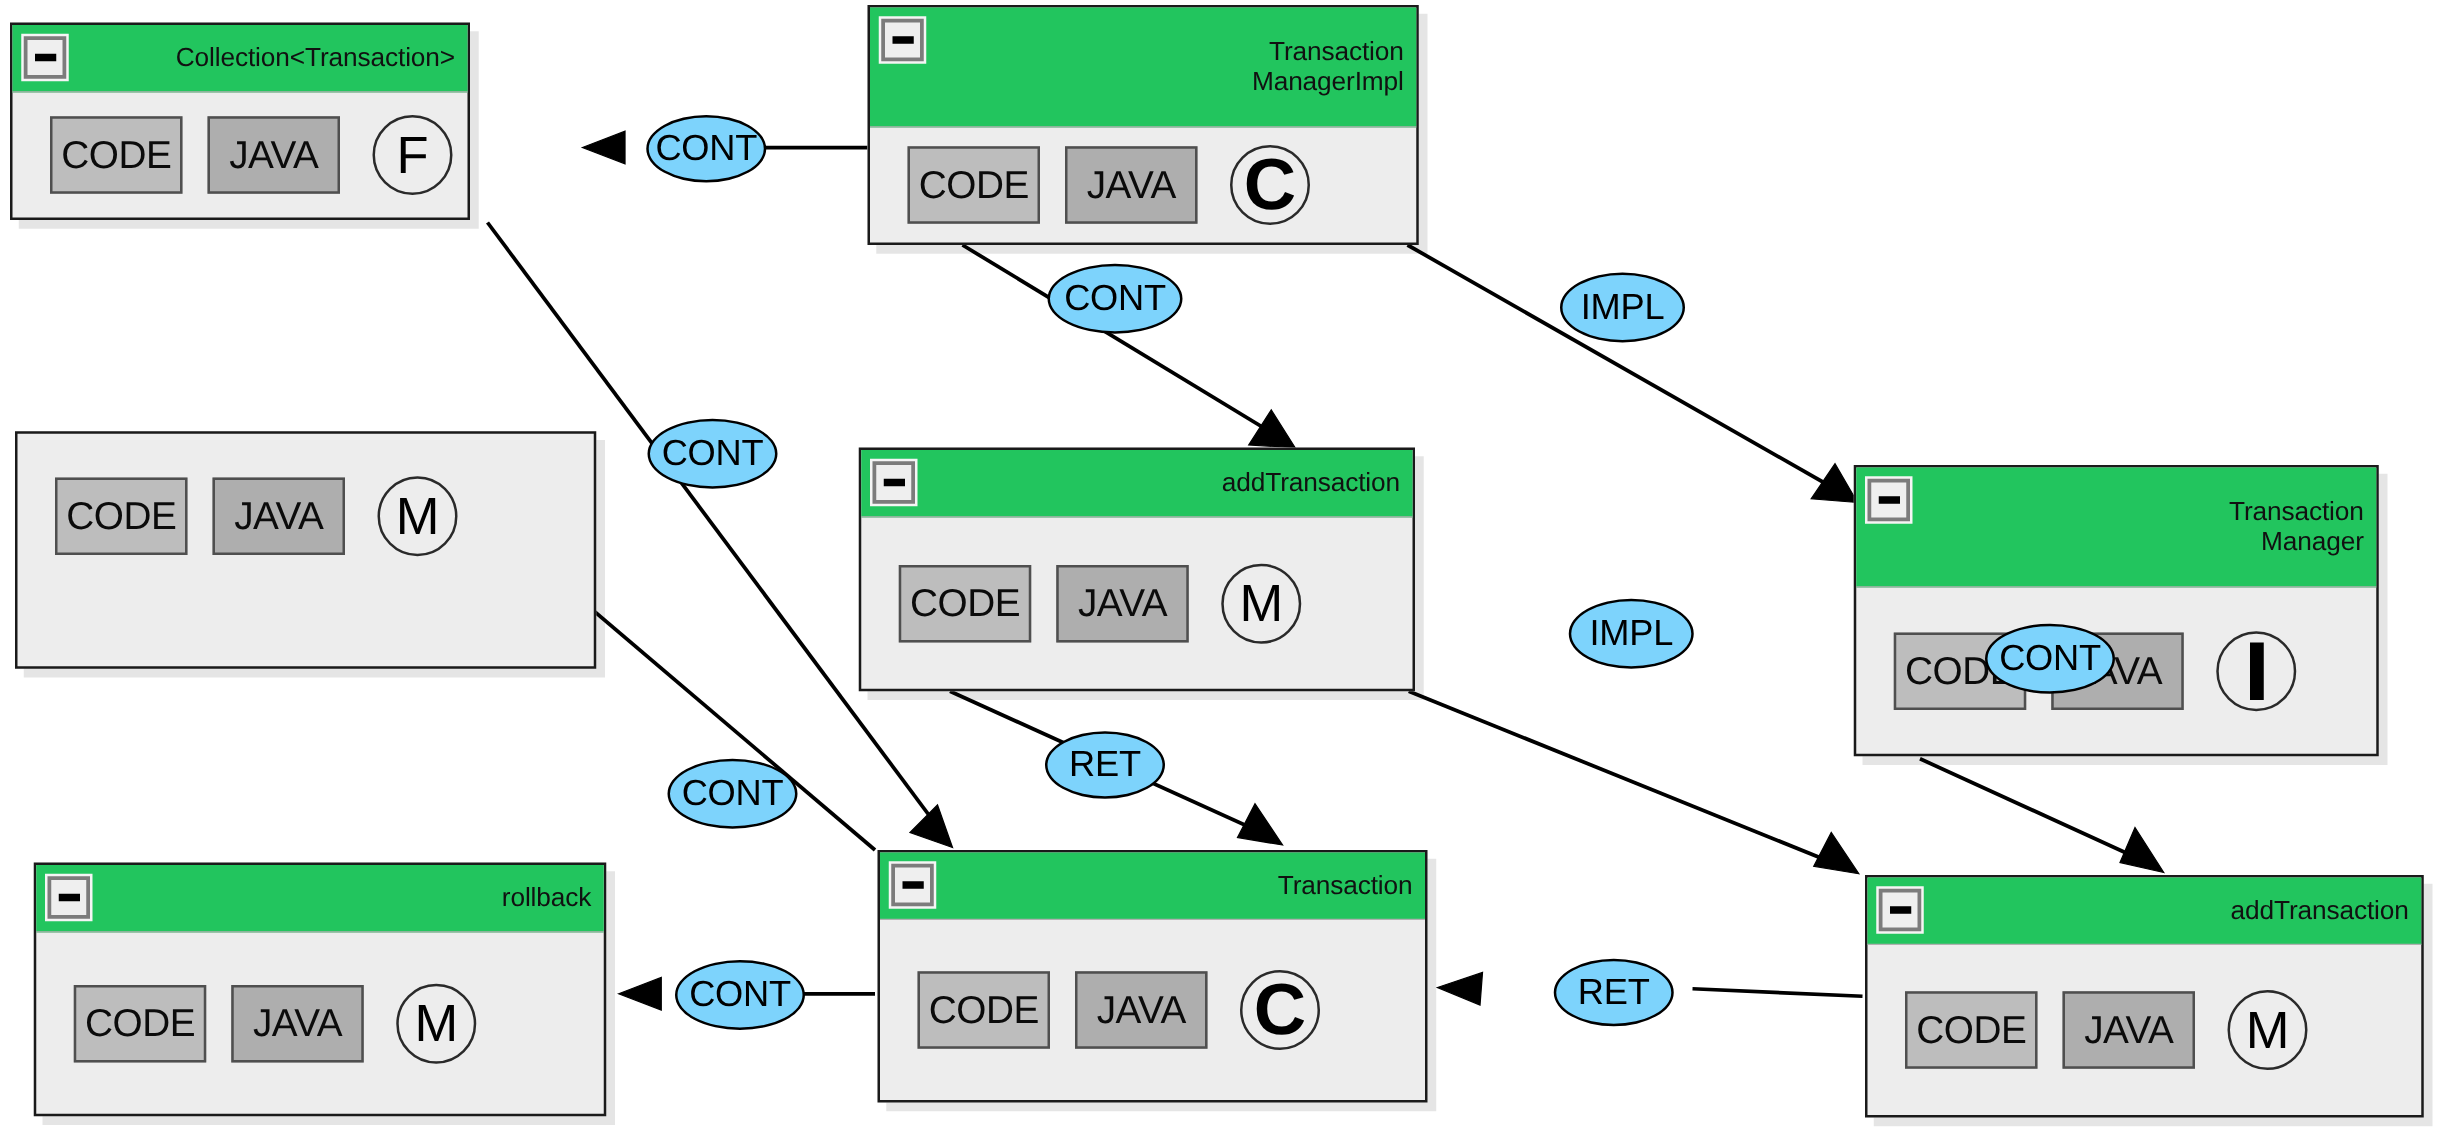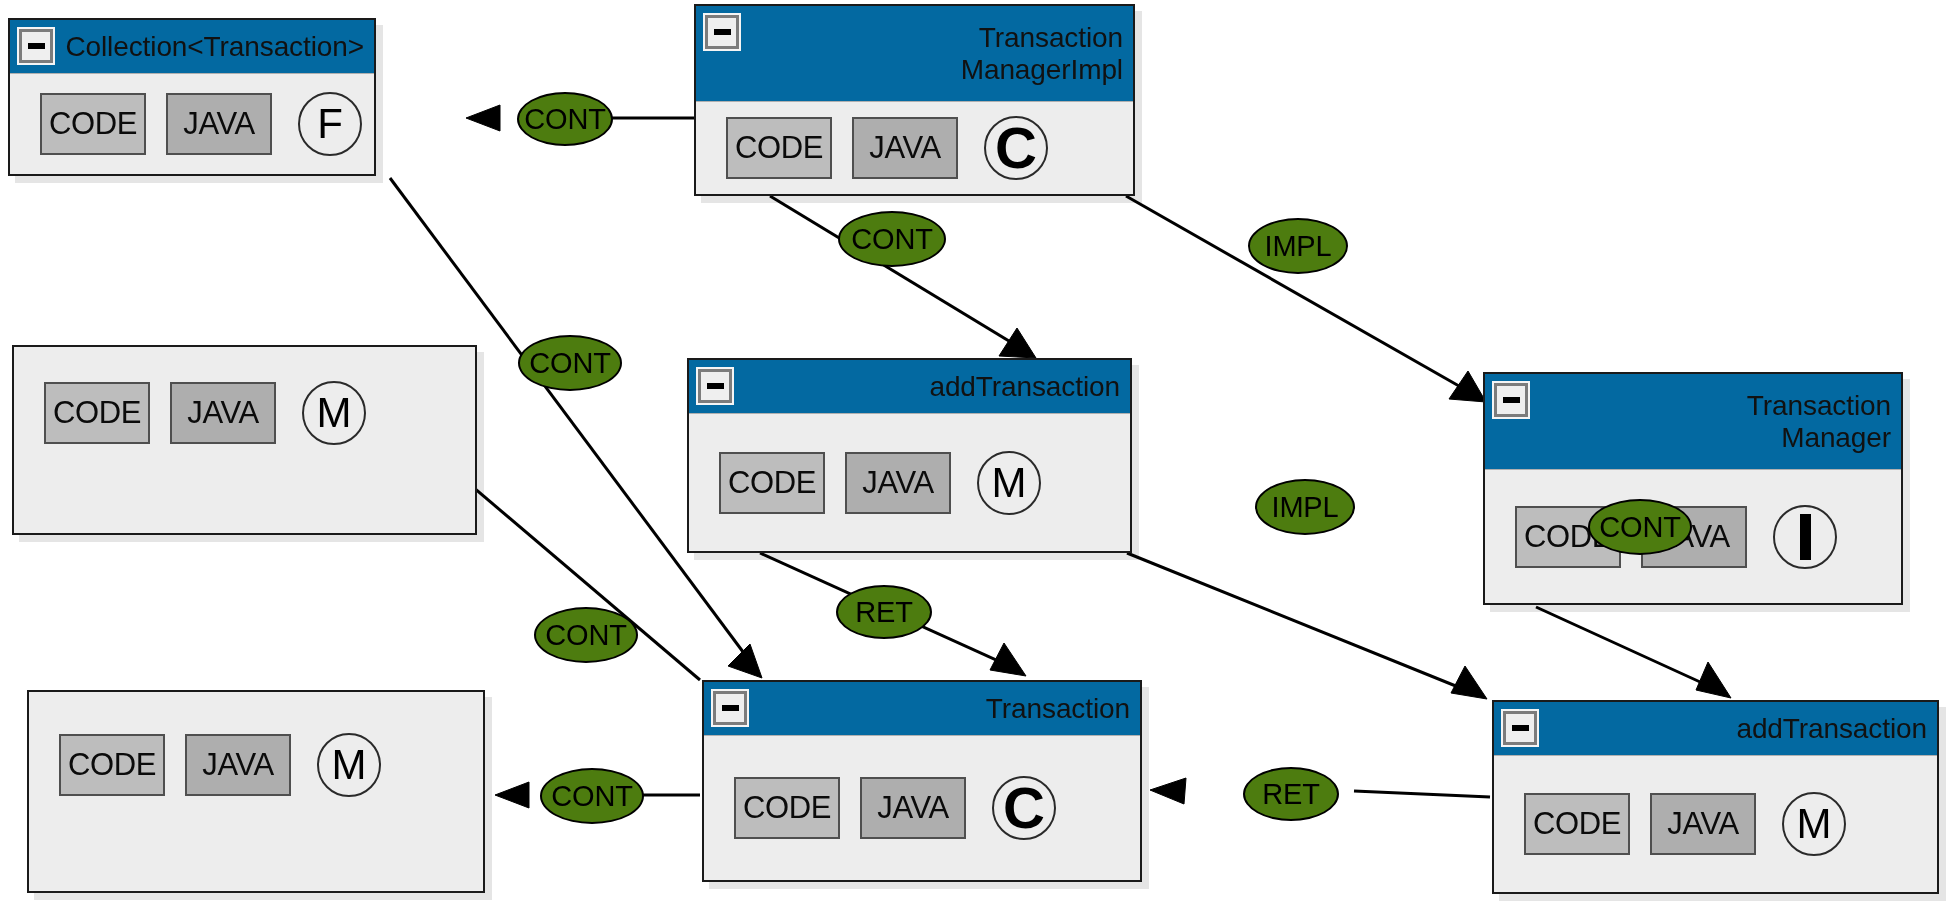--- a/index.html
+++ b/index.html
@@ -24,29 +24,29 @@
 
   
   .node {
     position: absolute;
     background: #ededed;
     border: 2.5px solid #1a1a1a;
     box-shadow: 7px 7px 0 0 rgba(0,0,0,0.10);
   }
   .node-title {
     position: relative;
-    background: #0369a1;
+    background: #22c55e;
     border-bottom: 1px solid #b0b0b0;
     height: 54px;
     display: flex;
     align-items: center;
     justify-content: flex-end;
     padding: 0 10px 0 54px;
     text-align: right;
-    font-size: 28px;
+    font-size: 21px;
     color: #111;
     line-height: 1.0;
     letter-spacing: -0.1px;
   }
   .node-title.two-line {
     height: 96px;
     align-items: center;
   }
   .node-title .title-text {
     display: block;
@@ -119,21 +119,21 @@
   .badge.iface-bar::before {
     content: "";
     display: block;
     width: 11px; height: 46px;
     background: #000;
   }
 
   
   .edge-label {
     position: absolute;
-    background: #4d7c0f;
+    background: #7dd3fc;
     border: 2.5px solid #000;
     border-radius: 50%;
     display: flex; align-items: center; justify-content: center;
     font-size: 29px;
     color: #000;
     letter-spacing: -0.2px;
     white-space: nowrap;
   }
 </style>
 </head>
@@ -220,20 +220,26 @@
           <span class="title-text">Transaction
 Manager</span>
         </div>
         <div class="node-body">
           <div class="tag code">CODE</div>
           <div class="tag java">JAVA</div>
           <div class="badge iface-bar"></div>
         </div>
       </div>
       <div class="node" style="left: 27px; top: 690px; width: 458px; height: 203px;">
+        <div class="node-title">
+          <div class="minimize-btn">
+            <i></i>
+          </div>
+          <span class="title-text">rollback</span>
+        </div>
         <div class="node-body">
           <div class="tag code">CODE</div>
           <div class="tag java">JAVA</div>
           <div class="badge">M</div>
         </div>
       </div>
       <div class="node" style="left: 702px; top: 680px; width: 440px; height: 202px;">
         <div class="node-title">
           <div class="minimize-btn">
             <i></i>

